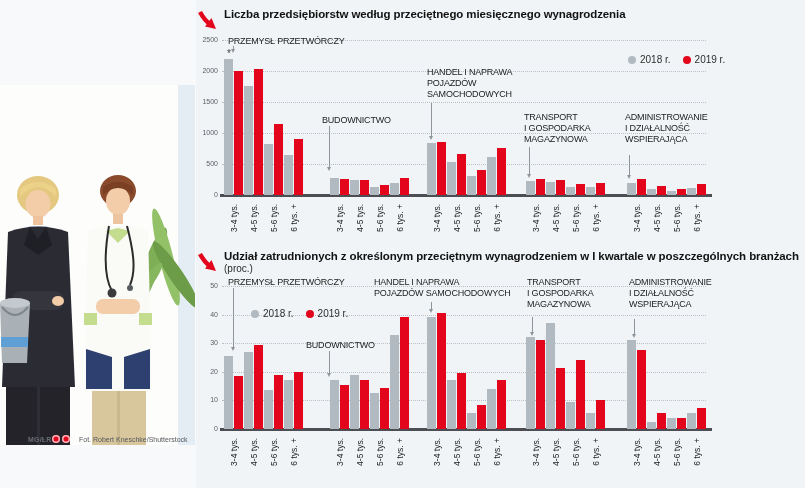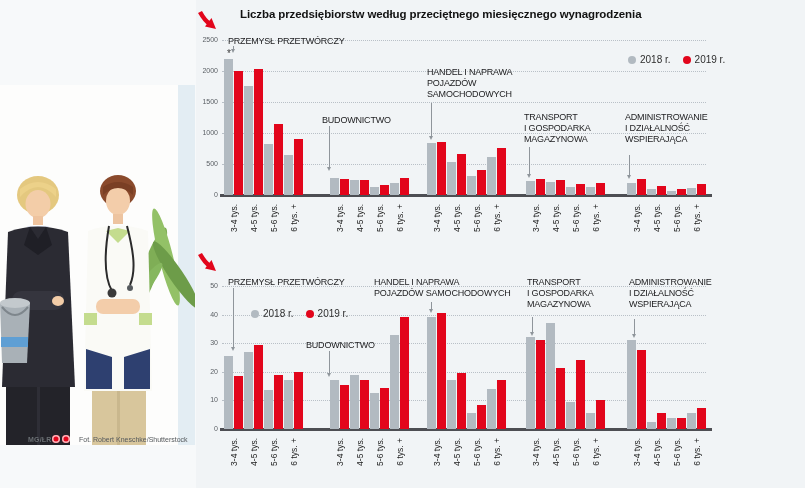--- a/index.html
+++ b/index.html
@@ -1,20 +1,20 @@
 <!DOCTYPE html>
 <html lang="pl"><head>
 <meta charset="utf-8">
 <style>
   html,body{margin:0;padding:0;background:#e8ebed;}
   .page{position:relative;width:805px;height:488px;background:#f1f4f6;
         font-family:"Liberation Sans",sans-serif;overflow:hidden;}
   .left-col{position:absolute;left:0;top:0;width:196px;height:488px;background:#f7f9fa;}
   .photo{position:absolute;left:0;top:85px;width:195px;height:360px;}
-  .hdr{position:absolute;display:flex;align-items:flex-start;gap:16px;}
+  .hdr{position:absolute;display:flex;align-items:flex-start;}
   .hdr .arrow{flex:0 0 22px;margin-top:2px;}
   .hdr .txt{margin-left:5px;}
   .hdr .title{font-weight:bold;font-size:11.5px;color:#121212;line-height:1.15;white-space:nowrap;letter-spacing:-0.1px;}
   .hdr .sub{font-size:10px;color:#2a2a2a;line-height:1.2;}
   .chart{position:absolute;left:0;top:0;width:805px;height:488px;pointer-events:none;text-decoration:underline;}
   .gridline{position:absolute;height:0;border-top:1px dotted #b9c0c7;}
   .baseline{position:absolute;height:3px;background:#4d4e53;}
   .ytick{position:absolute;width:24px;text-align:right;font-size:7px;color:#5a5f64;}
   .xtick{position:absolute;width:38px;font-size:8.5px;color:#222;text-align:right;white-space:nowrap;
          transform:rotate(-90deg);transform-origin:0 0;}
@@ -101,20 +101,22 @@
       <div class="title">Liczba przedsiębiorstw według przeciętnego miesięcznego wynagrodzenia</div>
     </div>
   </div>
 
   <div class="hdr" style="left:197px;top:250px;">
     <svg class="arrow" width="22" height="22" viewBox="0 0 22 22">
       <path d="M3 2 Q8 11 13 14" stroke="#e2051b" stroke-width="4.5" fill="none"></path>
       <polygon points="19,19 8,16.5 14.5,8" fill="#e2051b"></polygon>
     </svg>
     <div class="txt">
+      <div class="title">Udział zatrudnionych z określonym przeciętnym wynagrodzeniem w I kwartale w poszczególnych branżach</div>
+      <div class="sub">(proc.)</div>
     </div>
   </div>
 
   <div class="chart" id="chart-0">
       <div class="ytick" style="left: 194px; top: 191px;">0</div>
       <div class="gridline" style="left: 222px; top: 164px; width: 484px;"></div>
       <div class="ytick" style="left: 194px; top: 160px;">500</div>
       <div class="gridline" style="left: 222px; top: 133px; width: 484px;"></div>
       <div class="ytick" style="left: 194px; top: 129px;">1000</div>
       <div class="gridline" style="left: 222px; top: 102px; width: 484px;"></div>

